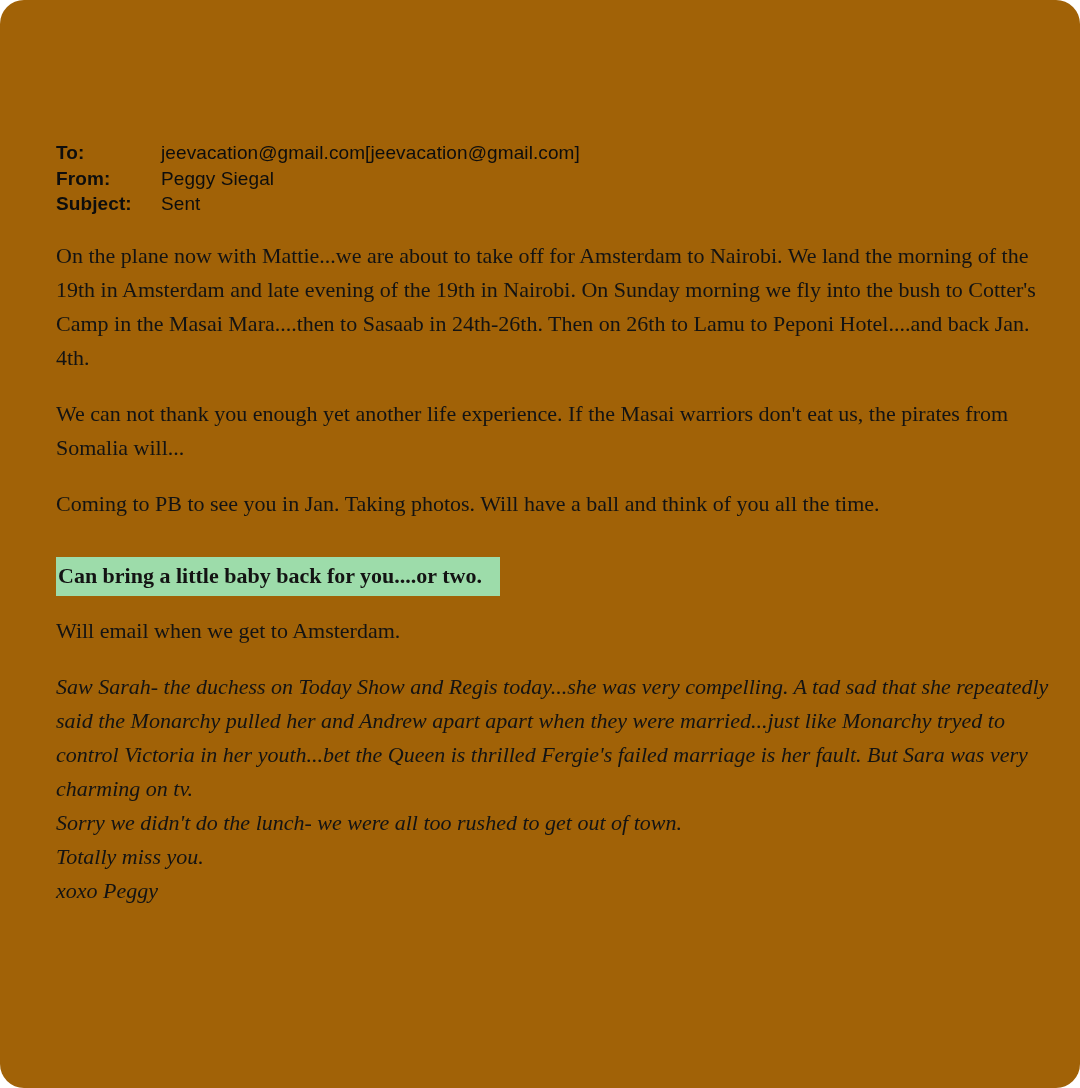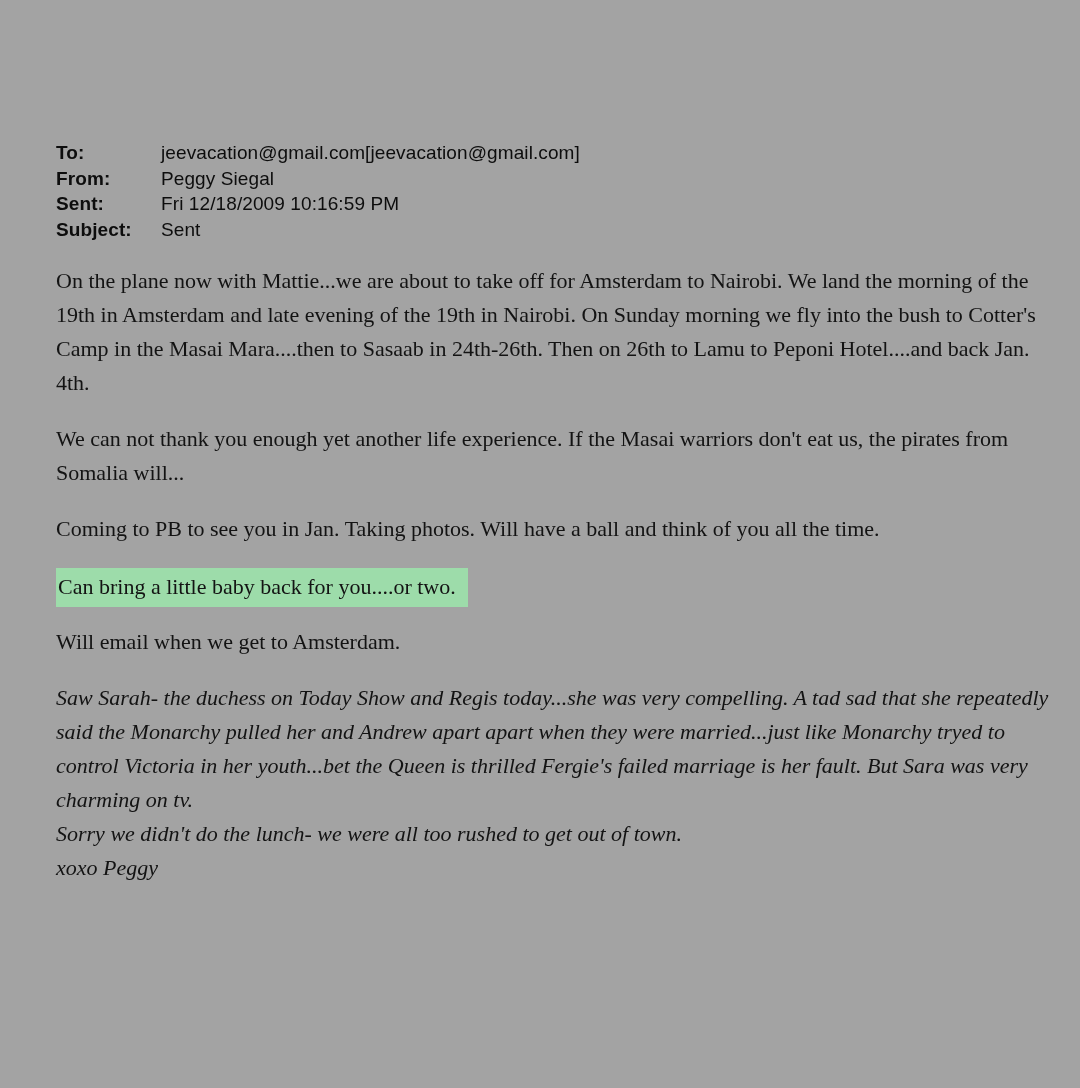--- a/index.html
+++ b/index.html
@@ -11,21 +11,22 @@
     height: 1088px;
     background: #ffffff;
     font-family: "Liberation Serif", serif;
     color: #121212;
     overflow: hidden;
   }
   .page {
     position: relative;
     width: 1080px;
     height: 1088px;
-    background: #a3a3a3;
+    background: #a16207;
+    border-radius: 24px;
   }
   .doc {
     position: absolute;
     left: 56px;
     top: 140px;
     width: 1010px;
   }
 
   
   .hdr {
@@ -69,23 +70,24 @@
   }
   .para {
     margin: 0 0 22px 0;
   }
   .para:last-child {
     margin-bottom: 0;
   }
   .highlight-para {
     display: inline-block;
     background: #9ddcaa;
-    padding: 2px 12px 3px 2px;
-    margin: 0 0 18px 0;
+    padding: 2px 18px 3px 2px;
+    margin: 14px 0 18px 0;
     box-decoration-break: clone;
+    font-weight: bold;
     -webkit-box-decoration-break: clone;
   }
   .hl-line {
     display: block;
     white-space: nowrap;
   }
   .sig-block .para {
     margin-bottom: 0;
     font-style: italic;
   }
@@ -99,42 +101,39 @@
     <div class="hdr">
       <div class="hdr-row">
         <span class="hdr-label">To:</span>
         <span class="hdr-value">jeevacation@gmail.com[jeevacation@gmail.com]</span>
       </div>
       <div class="hdr-row">
         <span class="hdr-label">From:</span>
         <span class="hdr-value">Peggy Siegal</span>
       </div>
       <div class="hdr-row">
-        <span class="hdr-label">Sent:</span>
-        <span class="hdr-value">Fri 12/18/2009 10:16:59 PM</span>
-      </div>
-      <div class="hdr-row">
         <span class="hdr-label">Subject:</span>
         <span class="hdr-value">Sent</span>
       </div>
     </div>
 
 
     <div class="body-text">
       <p class="para">On the plane now with Mattie...we are about to take off for Amsterdam to Nairobi.  We land the morning of the 19th in Amsterdam and late evening of the 19th in Nairobi.  On Sunday morning we fly into the bush to Cotter's Camp in the Masai Mara....then to Sasaab in 24th-26th. Then on 26th to Lamu to Peponi Hotel....and back Jan. 4th.</p>
       <p class="para">We can not thank you enough yet another life experience.  If the Masai warriors don't eat us, the pirates from Somalia will...</p>
       <p class="para">Coming to PB to see you in Jan.  Taking photos. Will have a ball and think of you all the time.</p>
 
       <div class="highlight-para" style="background: rgb(157, 220, 170);">
         <span class="hl-line">Can bring a little baby back for you....or two.</span>
       </div>
 
       <p class="para">Will email when we get to Amsterdam.</p>
 
       <div class="sig-block">
         <p class="para">Saw Sarah- the duchess on Today Show and Regis today...she was very compelling.  A tad sad that she repeatedly said the Monarchy pulled her and Andrew apart apart when they were married...just like Monarchy tryed to control Victoria in her youth...bet the Queen is thrilled Fergie's failed marriage is her fault.  But Sara was very charming on tv.</p>
         <p class="para">Sorry we didn't do the lunch- we were all too rushed to get out of town.</p>
+        <p class="para">Totally miss you.</p>
         <p class="para">xoxo Peggy</p>
       </div>
     </div>
 
   </div>
 </div>
 
 </body></html>

